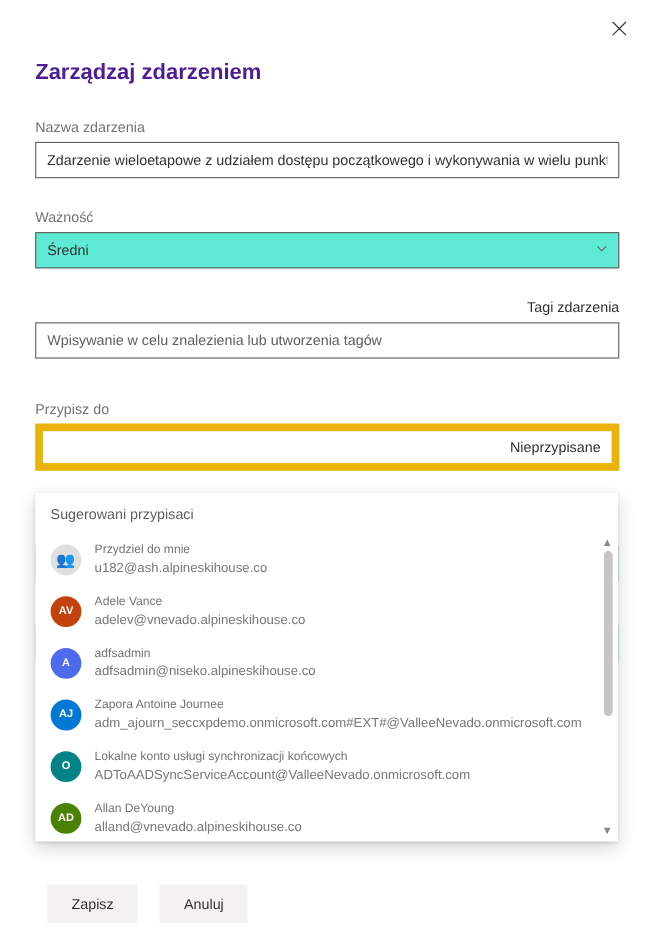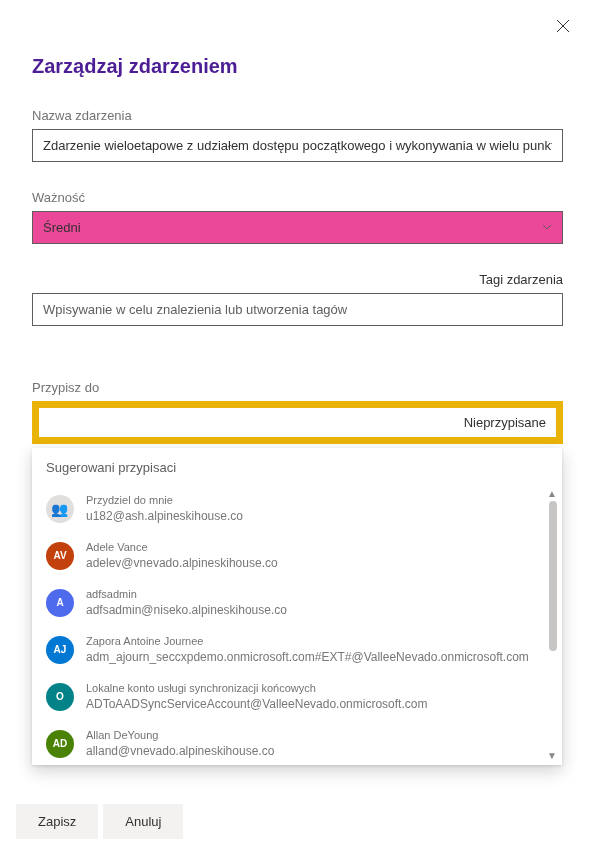--- a/index.html
+++ b/index.html
@@ -59,21 +59,21 @@
     .select-wrap {
       position: relative;
       width: 100%;
     }
     .select-input {
       width: 100%;
       border: 1px solid #605e5c;
       padding: 8px 34px 8px 10px;
       font-size: 13px;
       color: #323130;
-      background: #ec4899;
+      background: #5eead4;
       cursor: pointer;
     }
     .select-chevron {
       position: absolute;
       right: 10px;
       top: 50%;
       transform: translateY(-50%);
       pointer-events: none;
       color: #605e5c;
     }
@@ -173,24 +173,24 @@
     .hidden-selects {
       position: absolute;
       left: 32px;
       width: 530px;
     }
     .hidden-select-1 { top: 496px; }
     .hidden-select-2 { top: 568px; }
     .hidden-selects .select-input { height: 33px; }
     .footer {
       position: absolute;
-      left: 16px;
+      left: 43px;
       bottom: 20px;
       display: flex;
-      gap: 5px;
+      gap: 20px;
       justify-content: flex-end;
     }
     .btn {
       border: none;
       background: #f3f2f1;
       color: #323130;
       font-size: 13px;
       padding: 10px 22px;
       cursor: pointer;
       font-family: inherit;
@@ -226,21 +226,21 @@
           </svg>
       </span>
     </div>
   </div>
 
   <div class="field-group">
     <label class="field-label-right">Tagi zdarzenia</label>
     <input class="text-input" type="text" placeholder="Wpisywanie w celu znalezienia lub utworzenia tagów" style="">
   </div>
 
-  <div class="field-group" style="margin-top:54px;">
+  <div class="field-group" style="margin-top:38px;">
     <label class="field-label">Przypisz do</label>
     <input class="assign-input" type="text" value="Nieprzypisane" style="">
   </div>
 </div>
 
 <div class="hidden-selects hidden-select-1">
   <div class="select-wrap">
     <div class="select-input"></div>
     <span class="select-chevron">
       <svg viewBox="0 0 12 12" stroke="currentColor" stroke-width="1" fill="none">

